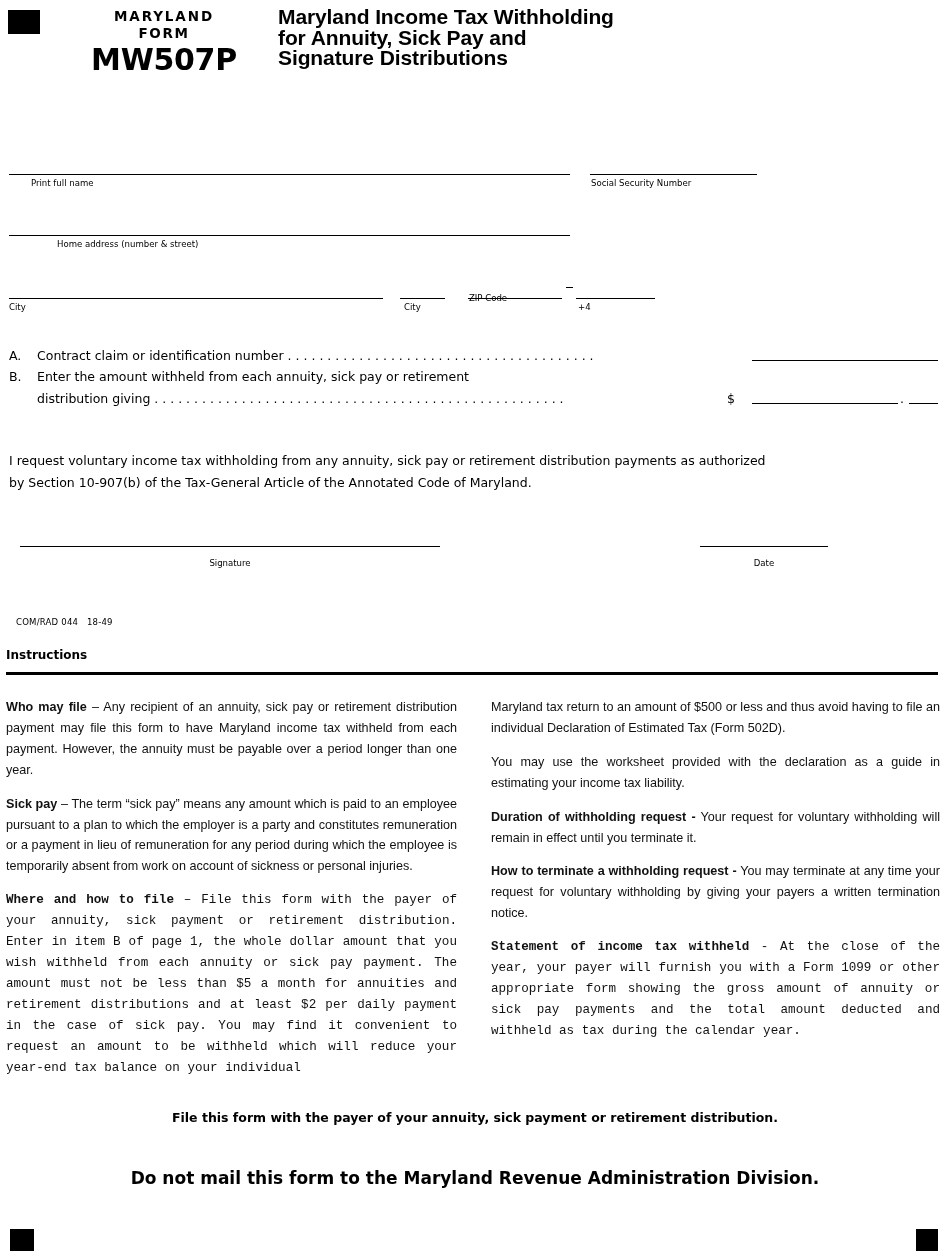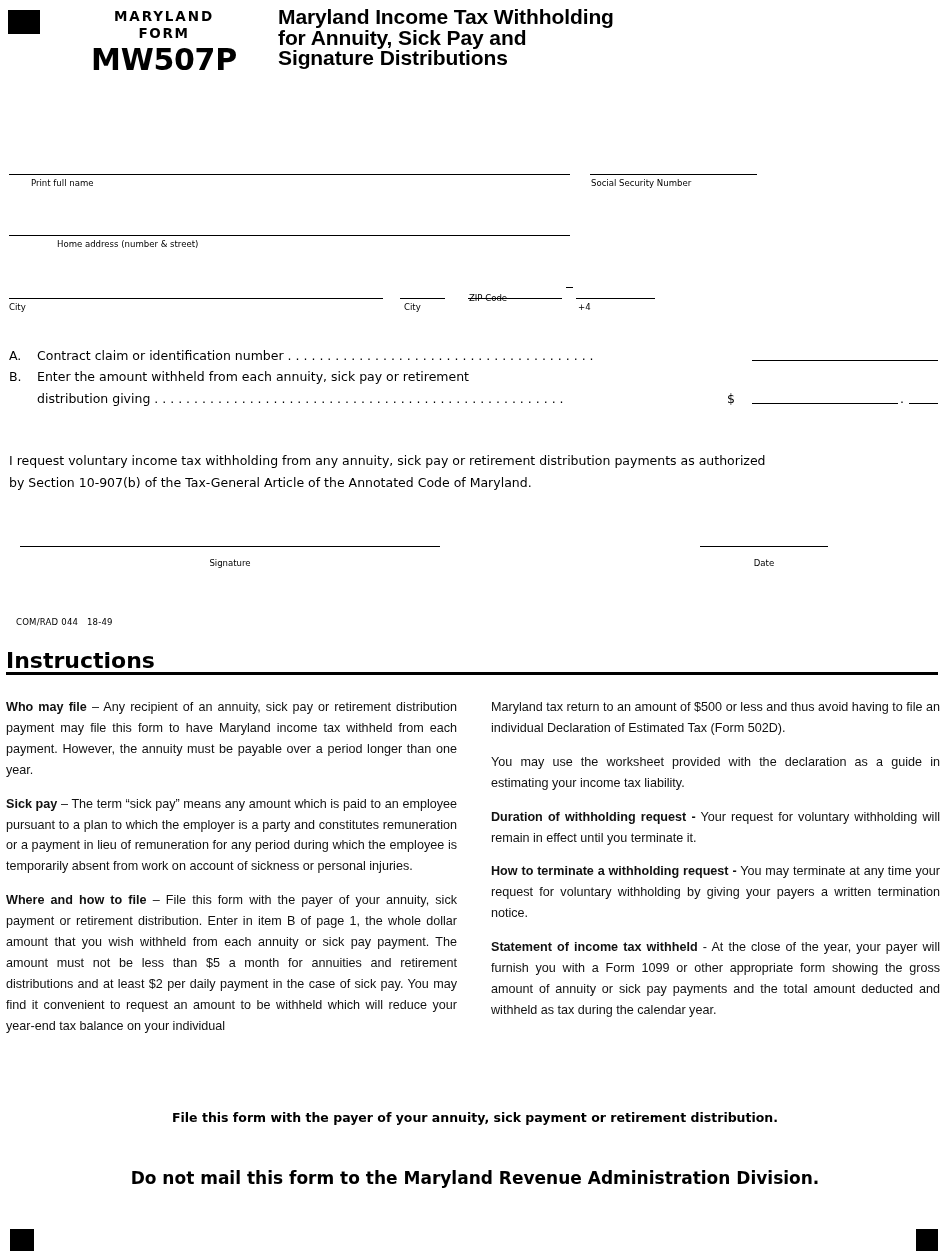--- a/index.html
+++ b/index.html
@@ -139,21 +139,21 @@
     font-size: 9.5px;
     letter-spacing: 0.2px;
     white-space: pre;
   }
 
   
   #instructions-heading {
     position: absolute;
     left: 6px; top: 648px;
     font-family: "DejaVu Sans", sans-serif;
-    font-size: 22px;
+    font-size: 12px;
     font-weight: bold;
   }
   #instructions-rule {
     position: absolute;
     left: 6px; top: 672px;
     width: 932px; height: 3px;
     background: #000000;
   }
 
   .instr-col {
@@ -161,21 +161,21 @@
     top: 697px;
     font-family: "Liberation Sans", sans-serif;
     font-size: 12.6px;
     line-height: 20.9px;
     text-align: justify;
     color: #111;
   }
   #instr-col-left  { left: 6px;   width: 451px; }
   #instr-col-right { left: 491px; width: 449px; }
   .instr-col p { margin: 0 0 13px 0; }
-  .instr-col p:last-child { margin-bottom: 0; }
+  .instr-col p:last-child { margin-bottom: 0; font-family: Liberation Mono, monospace; }
   .instr-col b { font-weight: bold; }
 
   
   #file-note {
     position: absolute;
     left: 0; top: 1110px;
     width: 950px;
     text-align: center;
     font-family: "DejaVu Sans", sans-serif;
     font-size: 12.5px;

